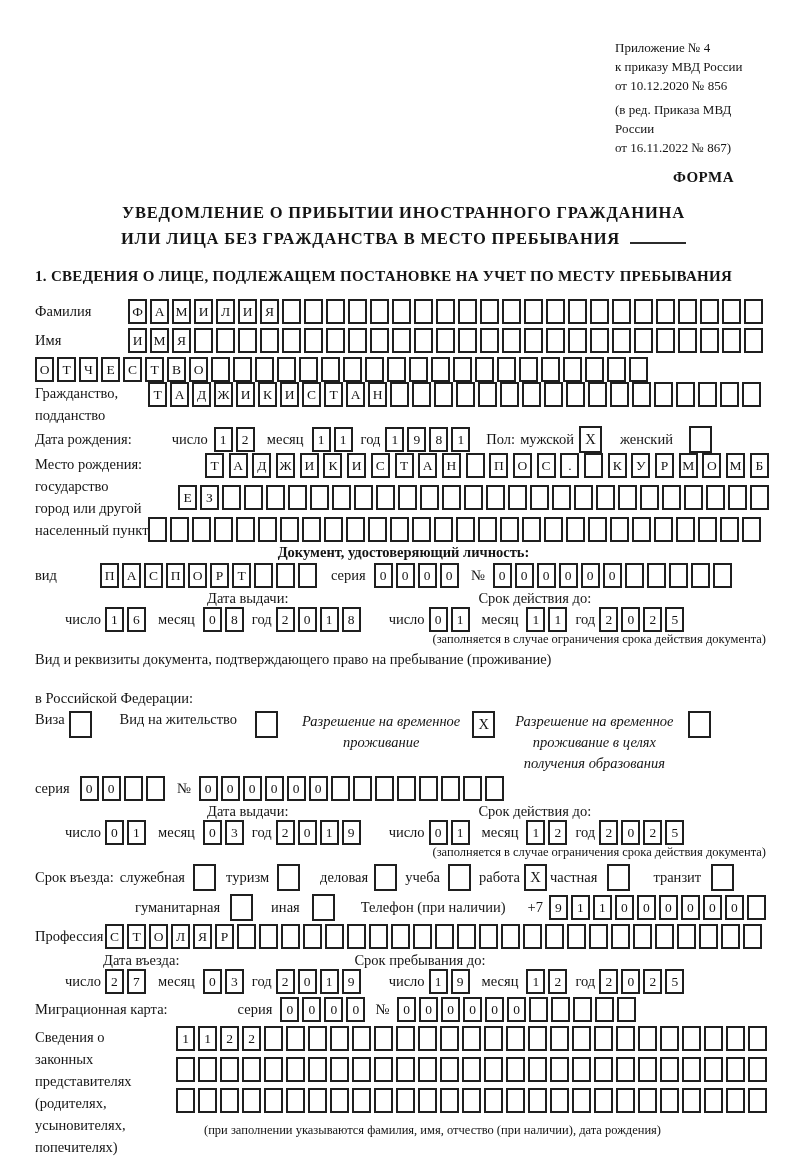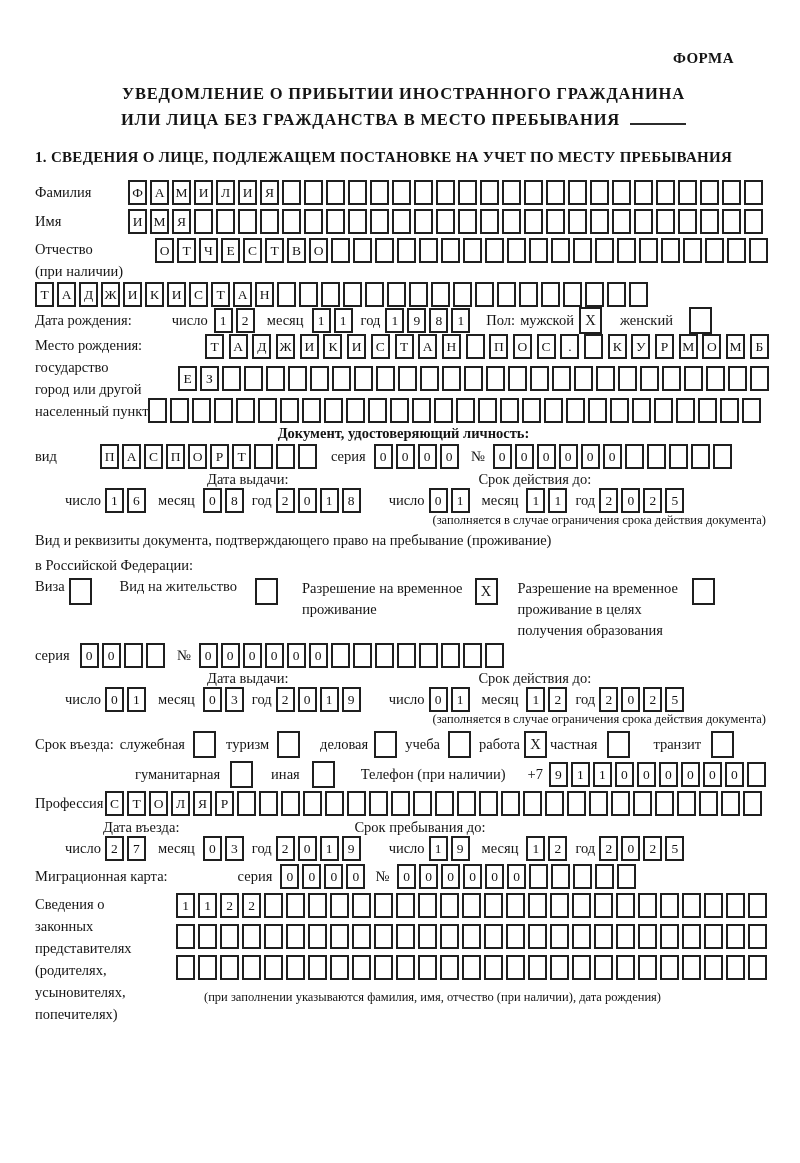--- a/index.html
+++ b/index.html
@@ -22,29 +22,36 @@
   .cell{
     box-sizing:border-box;flex:none;width:19px;height:25px;border:2px solid #1f1f1f;
     display:flex;align-items:center;justify-content:center;font-size:13.5px;background:#fff;
   }
   .chk{
     box-sizing:border-box;flex:none;width:23px;height:27px;border:2px solid #1f1f1f;
     display:flex;align-items:center;justify-content:center;font-size:14.5px;background:#fff;
   }
   .small{font-size:12.5px;font-family:Liberation Serif, serif;}
   .noter{text-align:right;padding-right:6px;}
-  .center-lines{text-align:left;line-height:21px;font-size:14.5px;}
+  .center-lines{text-align:center;line-height:21px;font-size:14.5px;font-style:italic;}
   .idhead{text-align:center;font-weight:bold;font-size:14.5px;margin-top:2px;}
   .dhead{font-size:14.5px;}
 </style>
 </head>
 <body>
 
 <div class="page">
 
+  <div class="hdr">
+    <div>Приложение № 4</div>
+    <div>к приказу МВД России</div>
+    <div>от 10.12.2020 № 856</div>
+    <div class="rev">(в ред. Приказа МВД России</div>
+    <div>от 16.11.2022 № 867)</div>
+  </div>
 
   <div class="forma">ФОРМА</div>
 
   <div class="title">
     <div>УВЕДОМЛЕНИЕ О ПРИБЫТИИ ИНОСТРАННОГО ГРАЖДАНИНА</div>
     <div><span>ИЛИ ЛИЦА БЕЗ ГРАЖДАНСТВА В МЕСТО ПРЕБЫВАНИЯ</span><span class="blankline"></span></div>
   </div>
 
   <div class="sec">1. СВЕДЕНИЯ О ЛИЦЕ, ПОДЛЕЖАЩЕМ ПОСТАНОВКЕ НА УЧЕТ ПО МЕСТУ ПРЕБЫВАНИЯ</div>
 
@@ -112,24 +119,20 @@
         <span class="cell"></span>
         <span class="cell"></span>
         <span class="cell"></span>
         <span class="cell"></span>
         <span class="cell"></span>
         <span class="cell"></span>
       </span>
   </div>
 
   <div class="frow top" style="margin-top:4px">
-    <div style="width:120px">
-      <div class="lbl l2">Отчество</div>
-      <div class="lbl l2">(при наличии)</div>
-    </div>
     <span class="boxrow">
         <span class="cell">О</span>
         <span class="cell">Т</span>
         <span class="cell">Ч</span>
         <span class="cell">Е</span>
         <span class="cell">С</span>
         <span class="cell">Т</span>
         <span class="cell">В</span>
         <span class="cell">О</span>
         <span class="cell"></span>
@@ -149,20 +152,24 @@
         <span class="cell"></span>
         <span class="cell"></span>
         <span class="cell"></span>
         <span class="cell"></span>
         <span class="cell"></span>
         <span class="cell"></span>
       </span>
   </div>
 
   <div class="frow top">
+    <div style="width:113px">
+      <div class="lbl l2">Гражданство,</div>
+      <div class="lbl l2">подданство</div>
+    </div>
     <span class="boxrow">
         <span class="cell">Т</span>
         <span class="cell">А</span>
         <span class="cell">Д</span>
         <span class="cell">Ж</span>
         <span class="cell">И</span>
         <span class="cell">К</span>
         <span class="cell">И</span>
         <span class="cell">С</span>
         <span class="cell">Т</span>
@@ -387,21 +394,21 @@
         <span class="cell">2</span>
         <span class="cell">0</span>
         <span class="cell">2</span>
         <span class="cell">5</span>
       </span>
   </div>
 
   <div class="small noter">(заполняется в случае ограничения срока действия документа)</div>
 
   <div class="lbl" style="margin-top:4px">Вид и реквизиты документа, подтверждающего право на пребывание (проживание)</div>
-  <div class="lbl" style="margin-top:8px">в Российской Федерации:</div>
+  <div class="lbl" style="margin-top:22px">в Российской Федерации:</div>
 
   <div class="frow top" style="margin-top:4px">
     <span class="lbl">Виза</span>
     <span class="chk" style="margin-left:4px"></span>
     <span class="lbl" style="margin-left:28px">Вид на жительство</span>
     <span class="chk" style="margin-left:18px"></span>
     <div class="center-lines" style="margin-left:24px">
       <div>Разрешение на временное</div>
       <div>проживание</div>
     </div>

